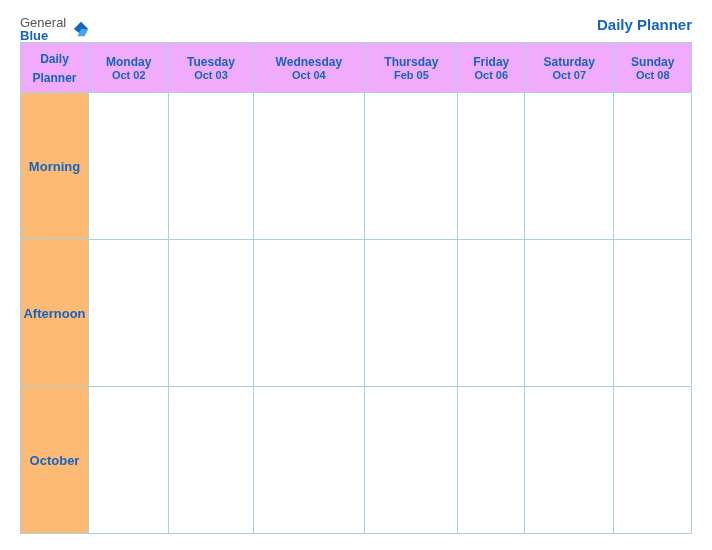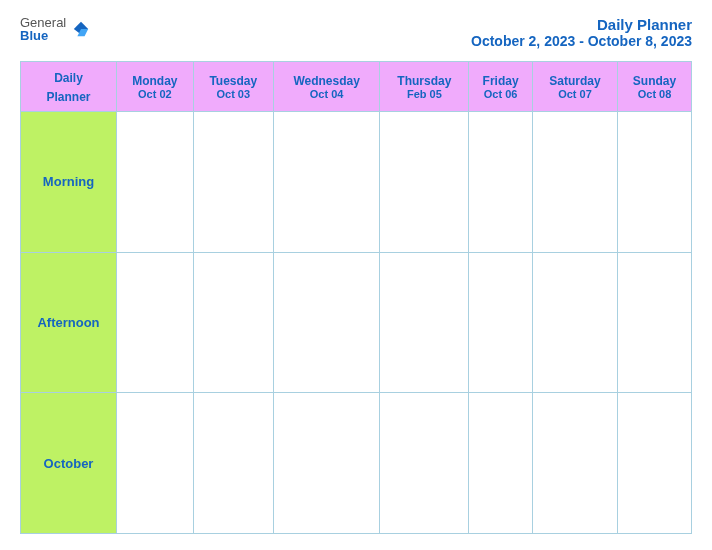--- a/index.html
+++ b/index.html
@@ -11,21 +11,20 @@
       overflow: hidden;
       display: flex;
       flex-direction: column;
       padding: 16px 20px 16px 20px;
     }
 
     .header {
       display: flex;
       justify-content: space-between;
       align-items: flex-start;
-      margin-bottom: 12px;
     }
 
     .logo-area {
       display: flex;
       align-items: center;
       gap: 4px;
     }
 
     .logo-text {
       display: flex;
@@ -100,22 +99,22 @@
     }
 
     .header-label {
       font-size: 12px;
       font-weight: bold;
       color: #1565c0;
       line-height: 1.3;
     }
 
     .time-label-cell {
-      background-color: #bef264;
-      width: 96px;
+      background-color: #fdba74;
+      width: 68px;
       font-size: 13px;
       font-weight: bold;
       color: #1565c0;
     }
 
     .data-cell {
       background-color: #fff;
       height: 95px;
       width: calc((100% - 80px) / 7);
     }
@@ -134,21 +133,20 @@
       <span class="logo-general">General</span>
       <span class="logo-blue">Blue</span>
     </div>
     <svg class="logo-icon" viewBox="0 0 20 20">
       <polygon points="2,10 10,2 18,10 10,16" fill="#1565c0"></polygon>
       <polygon points="10,10 18,10 14,18 6,18" fill="#42a5f5"></polygon>
     </svg>
   </div>
   <div class="title-area">
     <div class="planner-title">Daily Planner</div>
-    <div class="planner-dates">October 2, 2023 - October 8, 2023</div>
   </div>
 </div>
 
 <table class="calendar-table">
   <thead>
     <tr class="header-row">
       <th>
         <span class="header-label">
           <span>Daily</span><br>
           <span>Planner</span>

